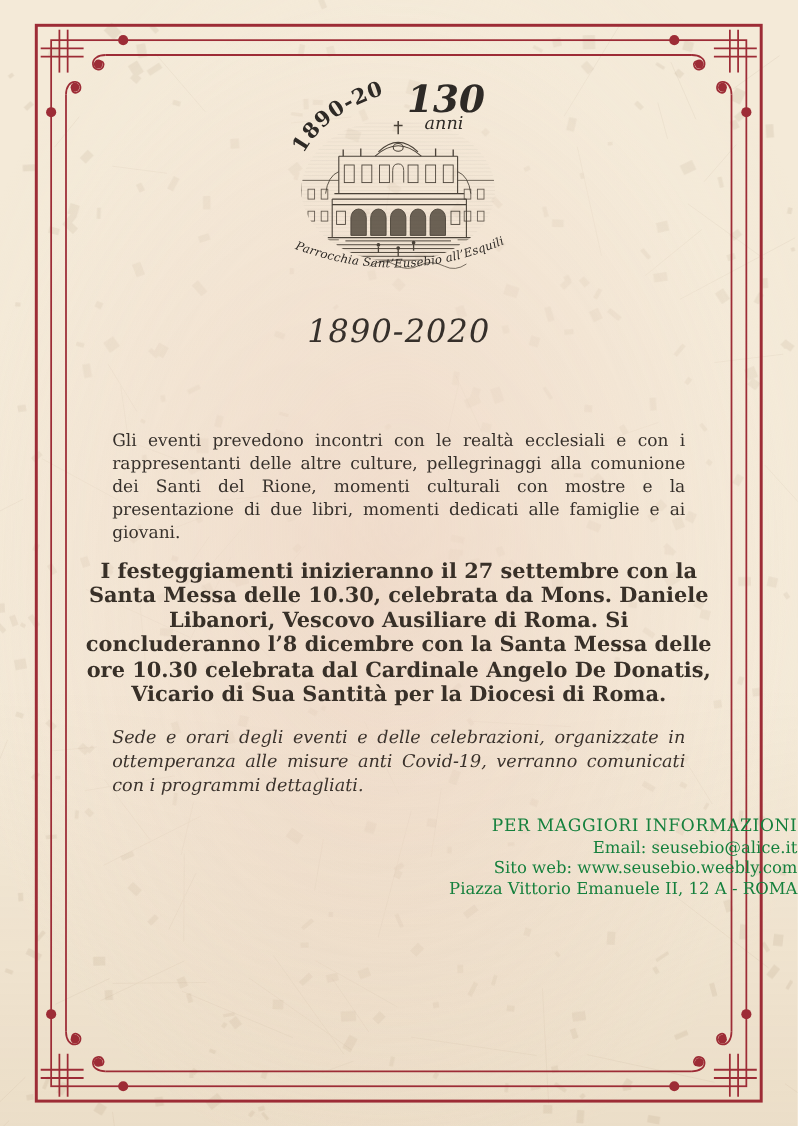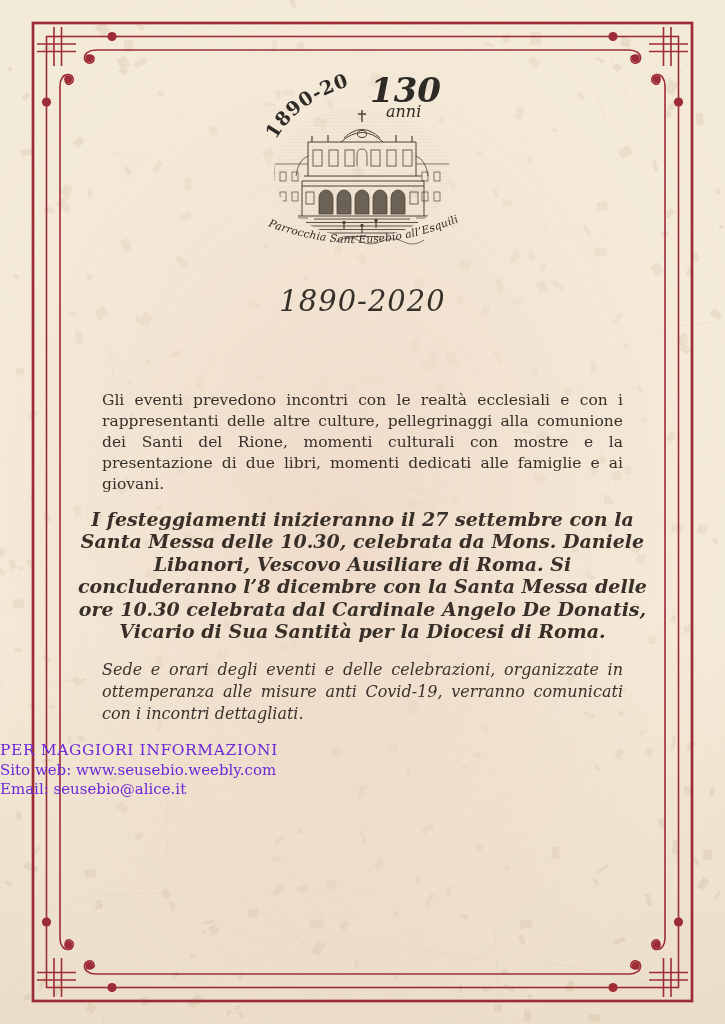--- a/index.html
+++ b/index.html
@@ -14,27 +14,27 @@
   .title-block{position:absolute;top:284px;left:0;right:0;text-align:center;line-height:1.2;}
   .title-line1{font-size:29px;font-style:italic;letter-spacing:1px;}
   .title-line2{font-size:30px;font-style:italic;letter-spacing:0.5px;margin-top:3px;}
   .content{position:absolute;top:390px;left:0;right:0;}
   .para{
     width:521px;margin:0 auto 10px auto;
     font-size:15.5px;line-height:21px;text-align:justify;text-justify:inter-word;
   }
   .highlight{
     width:578px;margin:13px auto 0 auto;text-align:center;
-    font-size:19px;line-height:22.4px;font-style:italic;font-weight:bold;color:#383028;
+    font-size:19px;line-height:22.4px;font-weight:bold;color:#383028;
   }
   .note{
     width:521px;margin:17px auto 0 auto;font-style:italic;
     font-size:16px;line-height:22px;text-align:justify;color:#3a322c;
   }
-  .footer{margin-top:15px;text-align:left;color:#6d28d9;line-height:19px;font-size:15px;}
+  .footer{margin-top:15px;text-align:right;color:#15803d;line-height:19px;font-size:15px;}
   .footer .heading{font-size:15.5px;letter-spacing:0.6px;line-height:21px;}
 </style>
 </head>
 <body>
 
 <div class="page">
 
   <svg class="layer" id="map-texture" width="725" height="1024" viewBox="0 0 725 1024">
     <defs>
       <radialGradient id="washg" cx="50%" cy="47%" r="58%">
@@ -572,22 +572,23 @@
 
   <header class="title-block">
     <div class="title-line1">1890-2020</div>
   </header>
 
   <main class="content">
     <p class="para">Gli eventi prevedono incontri con le realtà ecclesiali e con i rappresentanti delle altre culture, pellegrinaggi alla comunione dei Santi del Rione, momenti culturali con mostre e la presentazione di due libri, momenti dedicati alle famiglie e ai giovani.</p>
 
     <p class="highlight">I festeggiamenti inizieranno il 27 settembre con la Santa Messa delle 10.30, celebrata da Mons. Daniele Libanori, Vescovo Ausiliare di Roma. Si concluderanno l’8 dicembre con la Santa Messa delle ore 10.30 celebrata dal Cardinale Angelo De Donatis, Vicario di Sua Santità per la Diocesi di Roma.</p>
 
-    <p class="note">Sede e orari degli eventi e delle celebrazioni, organizzate in ottemperanza alle misure anti Covid-19, verranno comunicati con i incontri dettagliati.</p>
+    <p class="note">Sede e orari degli eventi e delle celebrazioni, organizzate in ottemperanza alle misure anti Covid-19, verranno comunicati con i programmi dettagliati.</p>
 
     <footer class="footer">
       <div class="heading">PER MAGGIORI INFORMAZIONI</div>
+      <div>Email: seusebio@alice.it</div>
       <div>Sito web: www.seusebio.weebly.com</div>
-      <div>Email: seusebio@alice.it</div>
+      <div>Piazza Vittorio Emanuele II, 12 A - ROMA</div>
     </footer>
   </main>
 
 </div>
 
 </body></html>

